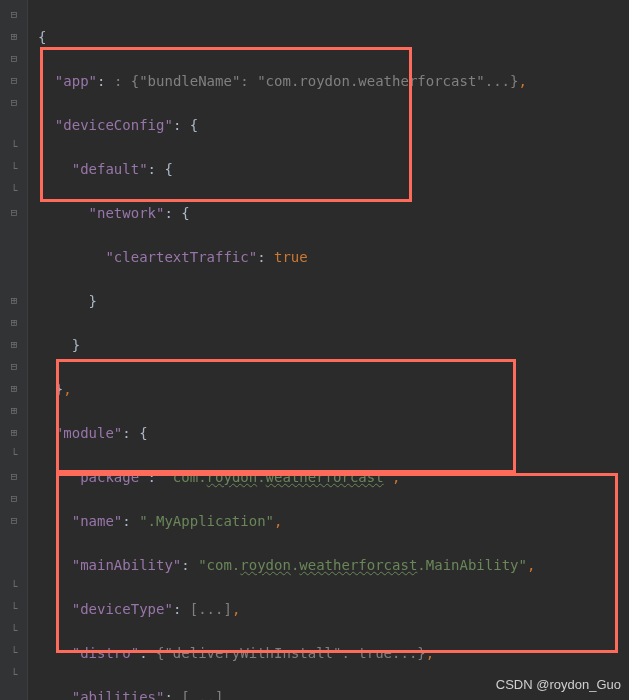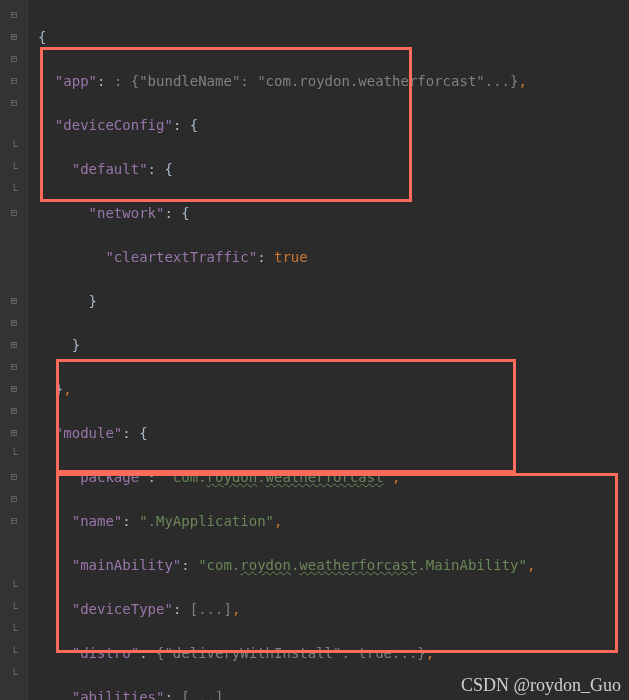--- a/index.html
+++ b/index.html
@@ -54,22 +54,22 @@
       position: absolute;
       border: 3px solid #ff6b5b;
       pointer-events: none;
       z-index: 5;
     }
     .watermark {
       position: absolute;
       bottom: 4px;
       right: 8px;
       color: #d0d0d0;
-      font-size: 18px;
-      font-family: Liberation Serif, serif;
+      font-size: 13px;
+      font-family: Liberation Sans, sans-serif;
       z-index: 10;
     }
   </style>
 </head>
 <body>
 
 <div class="gutter">
   <div class="gutter-icon">⊟</div>
   <div class="gutter-icon">⊞</div>
   <div class="gutter-icon">⊟</div>

